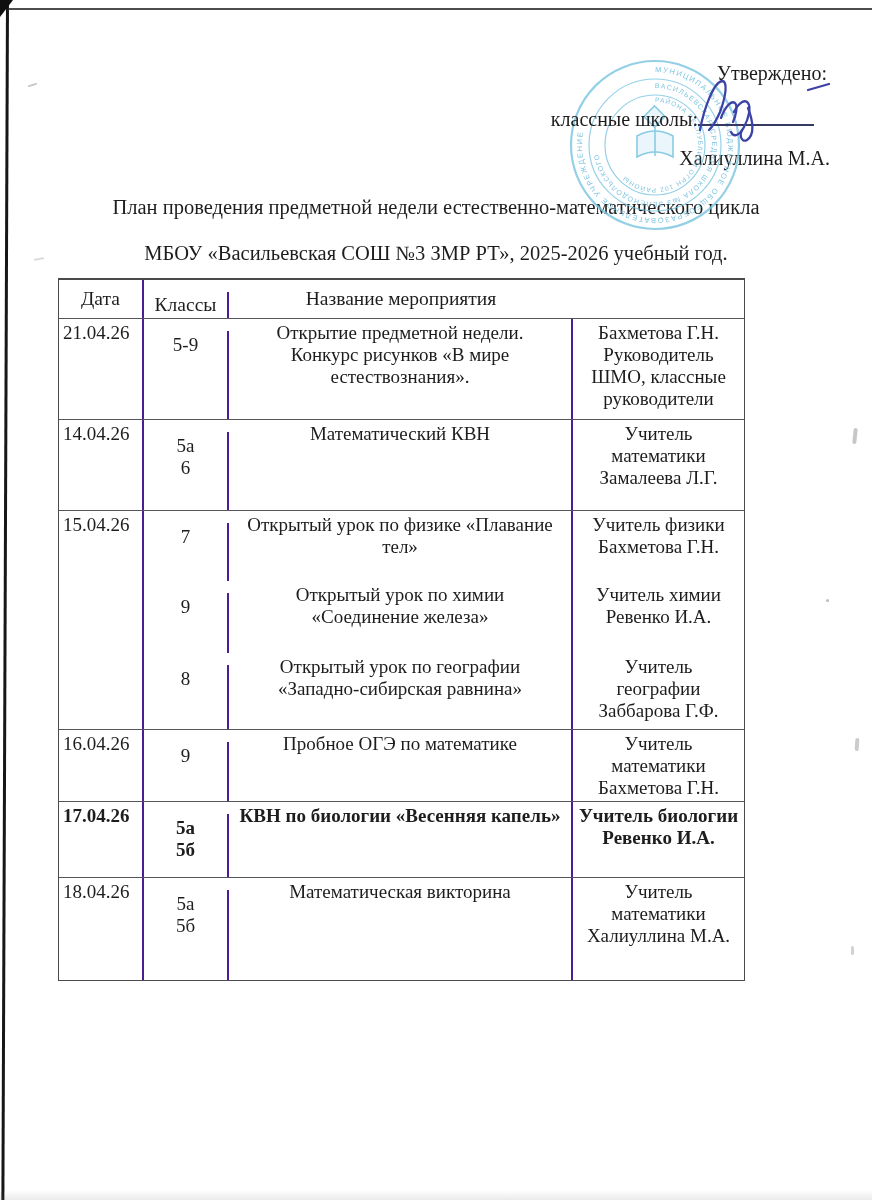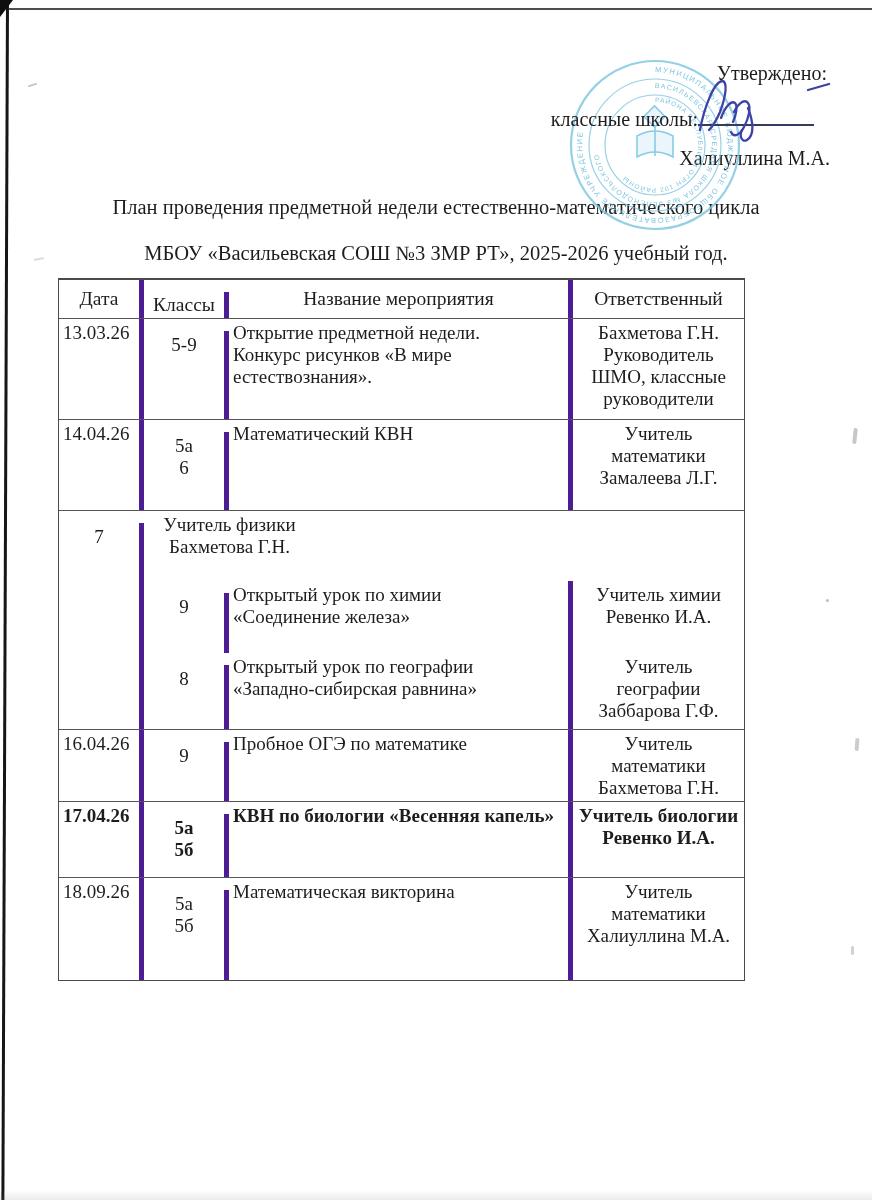--- a/index.html
+++ b/index.html
@@ -33,26 +33,26 @@
 
   
   #stamp{left:567px;top:57px;z-index:1;filter:blur(.35px);opacity:.9;}
   #signature{left:692px;top:74px;z-index:4;}
 
   
   #table{left:58px;top:278px;width:685px;border:1px solid #4a4a4a;border-top-width:2px;z-index:2;background:rgba(255,255,255,0);}
   .trow{border-top:1px solid #565656;}
   .trow:first-child{border-top:none;}
   .tsub{display:flex;width:100%;}
-  .cell{box-sizing:border-box;border-right:5px solid #4c1d95;
+  .cell{box-sizing:border-box;border-right:2px solid #4c1d95;
     padding:3px 4px 2px 4px;font-size:19px;line-height:22px;white-space:pre-line;}
   .cell:last-child{border-right:none;}
   .c-date{flex:0 0 85px;text-align:left;}
   .c-classes{flex:0 0 85px;text-align:center;margin-top:12px;}
-  .c-activity{flex:0 0 344px;text-align:left;}
+  .c-activity{flex:0 0 344px;text-align:center;}
   .c-resp{flex:0 0 171px;text-align:center;}
   .thead .cell{display:flex;align-items:center;justify-content:center;
     font-size:19.5px;padding:2px 4px;text-align:center;}
   .thead{min-height:30px;}
 
   
   .artifact{position:absolute;background:#8f8f8f;}
 </style>
 </head>
 <body>
@@ -115,25 +115,24 @@
 <div class="abs" id="director-name">Халиуллина М.А.</div>
 
 <div class="abs" id="title">План проведения предметной недели естественно-математического цикла</div>
 <div class="abs" id="subtitle">МБОУ «Васильевская СОШ №3 ЗМР РТ», 2025-2026 учебный год.</div>
 
 <div class="abs" id="table">
     <div class="trow thead tsub">
       <div class="cell c-date">Дата</div>
       <div class="cell c-classes">Классы</div>
       <div class="cell c-activity">Название мероприятия</div>
-      <div class="cell c-resp">Ответственный</div>
     </div>
     <div class="trow">
       <div class="tsub" style="min-height: 100px;">
-        <div class="cell c-date">13.03.26</div>
+        <div class="cell c-date">21.04.26</div>
         <div class="cell c-classes">5-9</div>
         <div class="cell c-activity">Открытие предметной недели.
 Конкурс рисунков «В мире
 естествознания».</div>
         <div class="cell c-resp">Бахметова Г.Н.
 Руководитель
 ШМО, классные
 руководители</div>
       </div>
     </div>
@@ -143,21 +142,24 @@
         <div class="cell c-classes">5а
 6</div>
         <div class="cell c-activity">Математический КВН</div>
         <div class="cell c-resp">Учитель
 математики
 Замалеева Л.Г.</div>
       </div>
     </div>
     <div class="trow">
       <div class="tsub" style="min-height: 70px;">
+        <div class="cell c-date">15.04.26</div>
         <div class="cell c-classes">7</div>
+        <div class="cell c-activity">Открытый урок по физике «Плавание
+тел»</div>
         <div class="cell c-resp">Учитель физики
 Бахметова Г.Н.</div>
       </div>
       <div class="tsub" style="min-height: 72px;">
         <div class="cell c-date"></div>
         <div class="cell c-classes">9</div>
         <div class="cell c-activity">Открытый урок по химии
 «Соединение железа»</div>
         <div class="cell c-resp">Учитель химии
 Ревенко И.А.</div>
@@ -187,21 +189,21 @@
         <div class="cell c-date">17.04.26</div>
         <div class="cell c-classes">5а
 5б</div>
         <div class="cell c-activity">КВН по биологии «Весенняя капель»</div>
         <div class="cell c-resp">Учитель биологии
 Ревенко И.А.</div>
       </div>
     </div>
     <div class="trow">
       <div class="tsub" style="min-height: 102px;">
-        <div class="cell c-date">18.09.26</div>
+        <div class="cell c-date">18.04.26</div>
         <div class="cell c-classes">5а
 5б</div>
         <div class="cell c-activity">Математическая викторина</div>
         <div class="cell c-resp">Учитель
 математики
 Халиуллина М.А.</div>
       </div>
     </div>
   </div>
 

